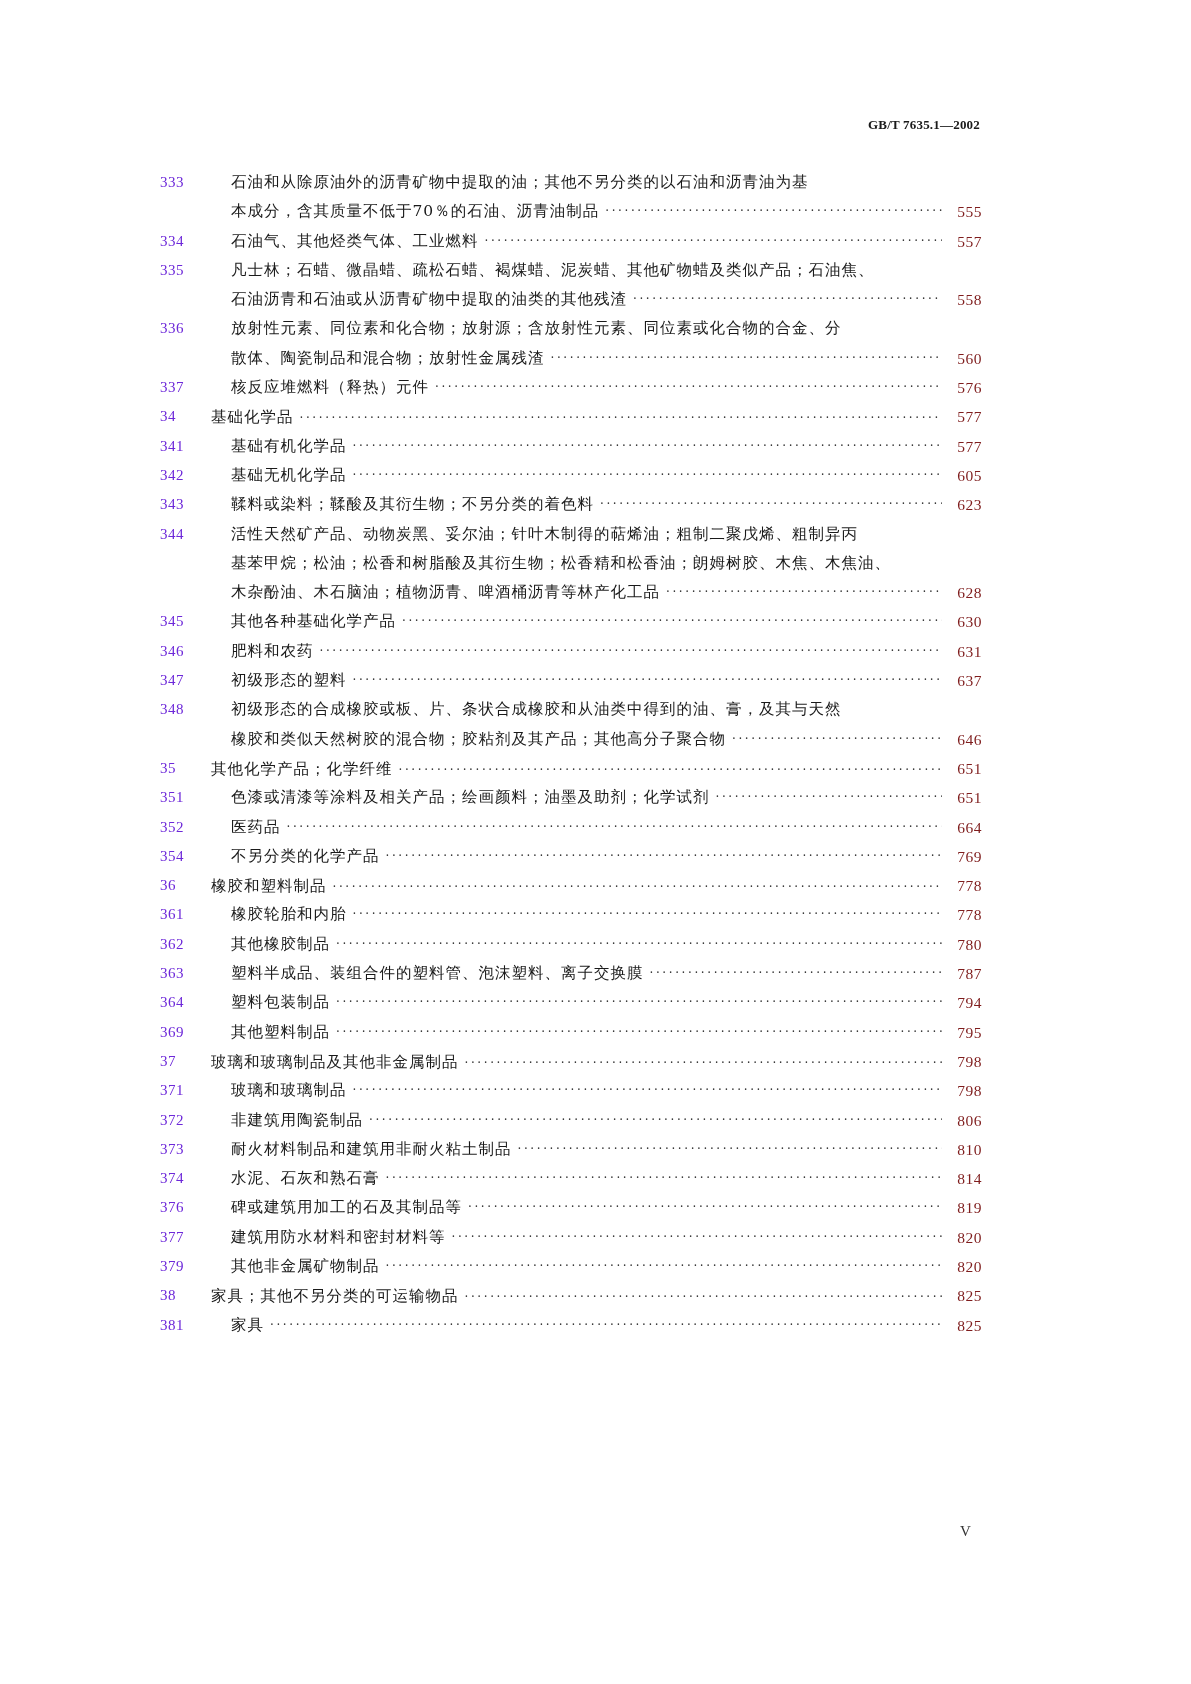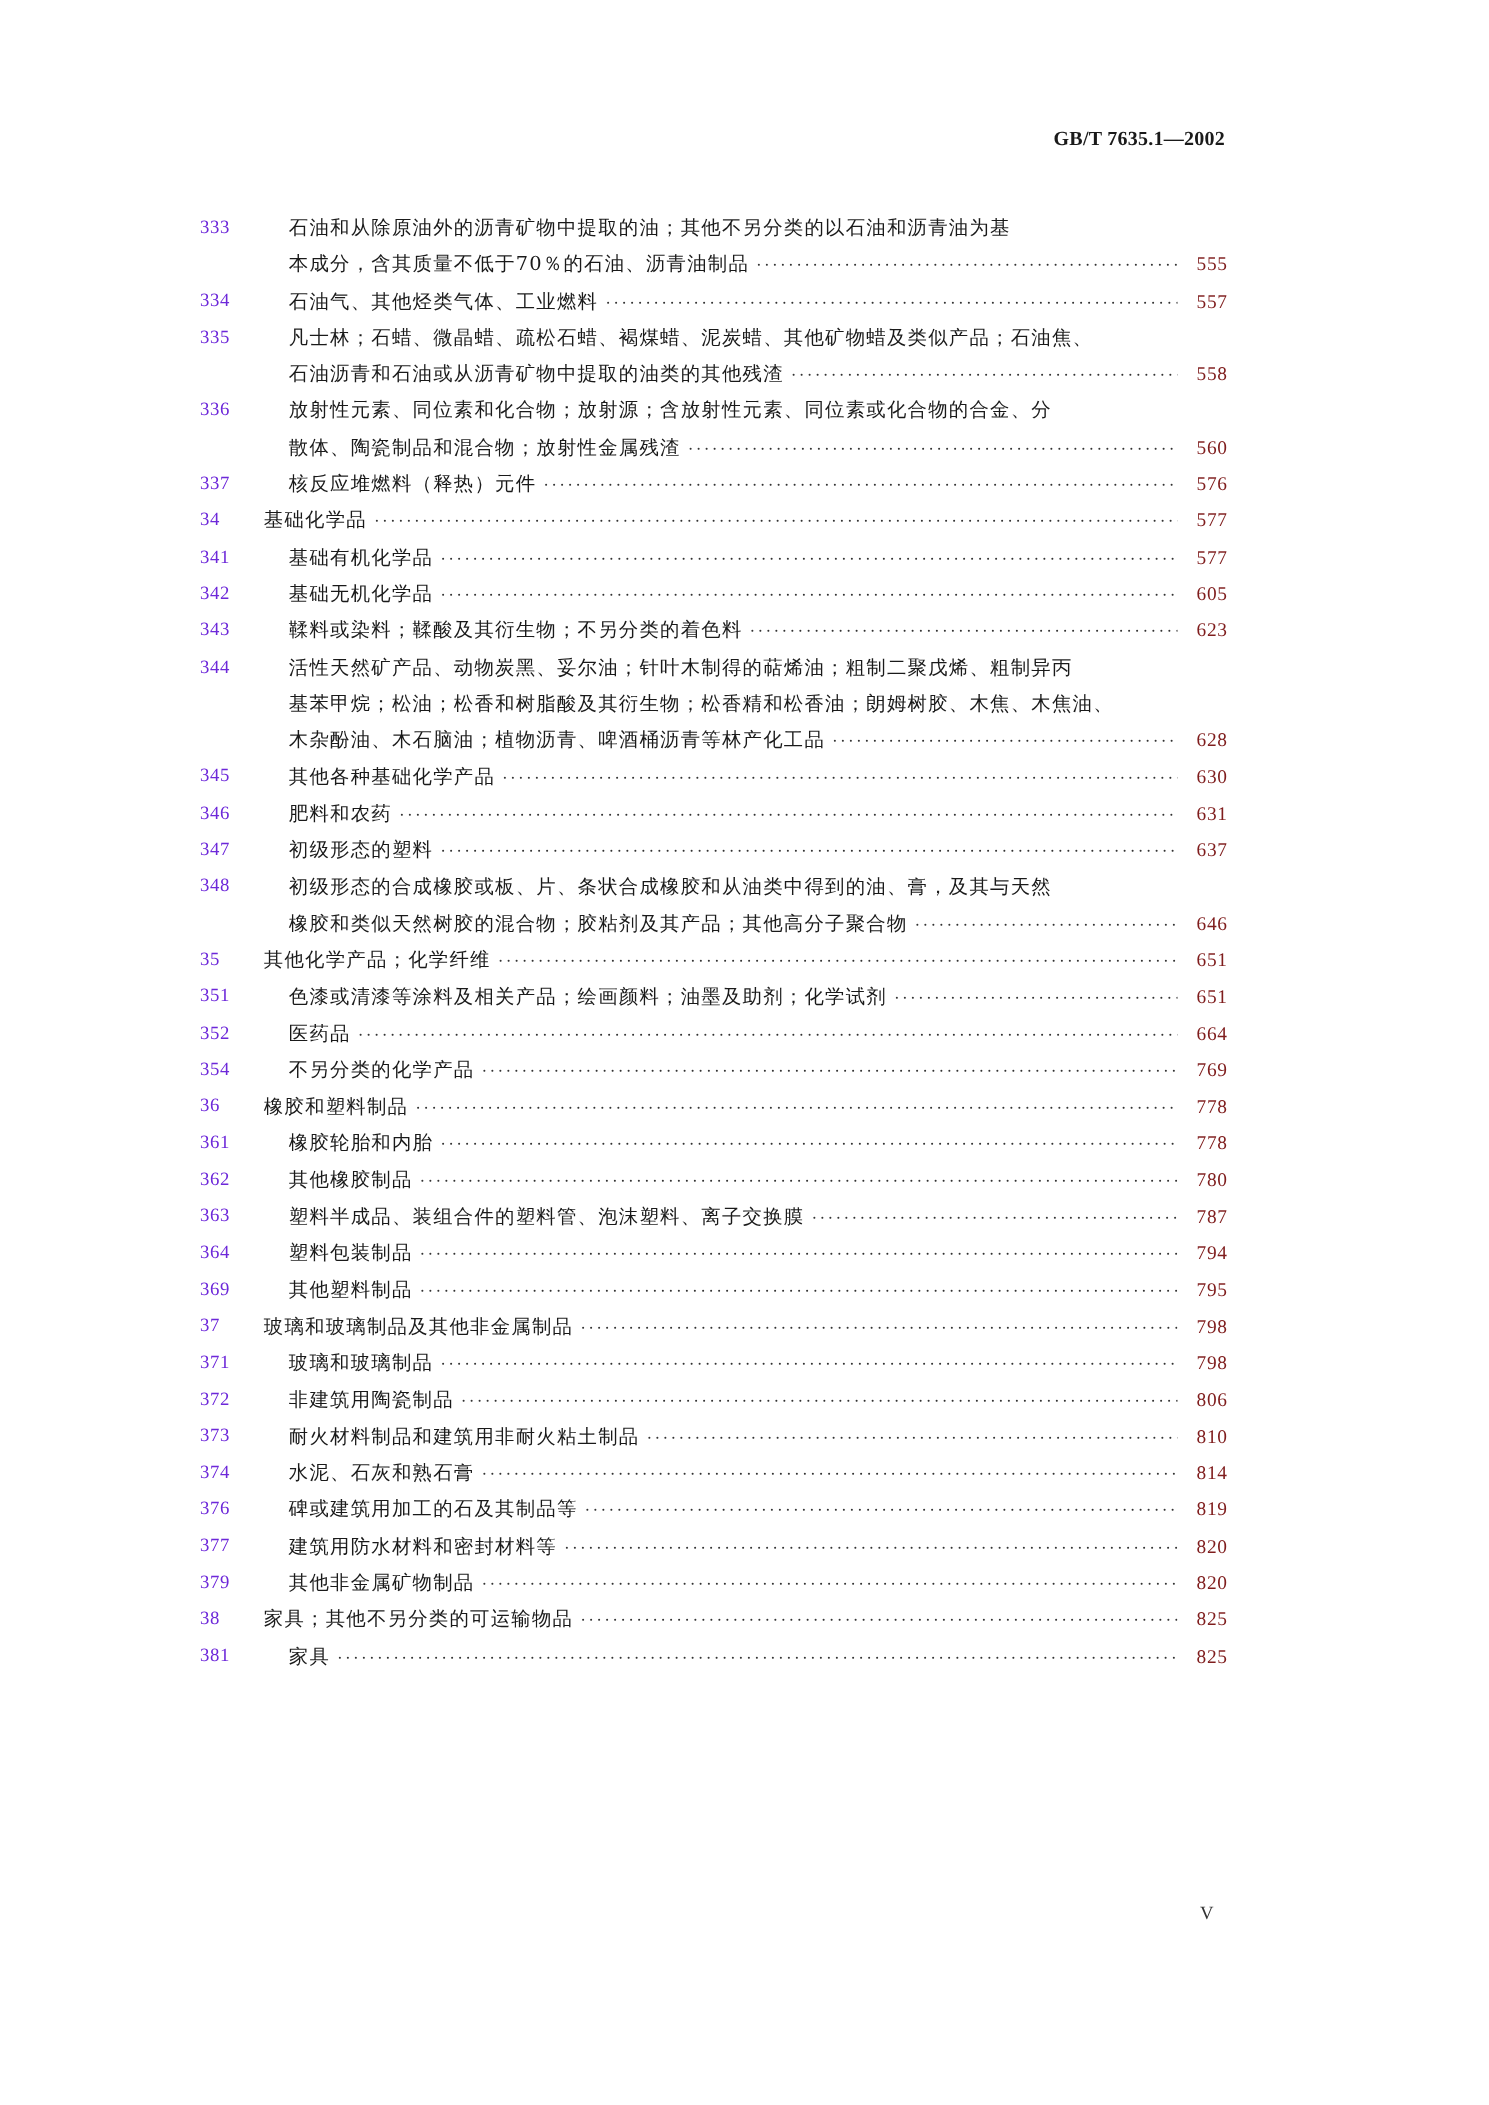--- a/index.html
+++ b/index.html
@@ -1,25 +1,25 @@
 <!DOCTYPE html>
 <html><head>
 <meta charset="utf-8">
 <style>
   html, body { margin: 0; padding: 0; background: #ffffff; }
   body { width: 1191px; height: 1684px; position: relative; overflow: hidden;
          font-family: "DejaVu Serif", "Liberation Serif", serif; color: #1a1a1a; }
-  .header { position: absolute; top: 103px; right: 211px; font-size: 16px; font-weight: bold;
+  .header { position: absolute; top: 117px; right: 211px; font-size: 13px; font-weight: bold;
             font-family: "Liberation Serif", "DejaVu Serif", serif; letter-spacing: 0.2px; }
   .toc { position: absolute; left: 160px; top: 168px; width: 822px; }
   .line { position: relative; height: 29.3px; line-height: 29.3px; font-size: 15.5px; white-space: nowrap; }
   .code { position: absolute; left: 0; top: 0; width: 60px; color: #6d28d9;
           font-family: "Liberation Serif", "DejaVu Serif", serif; font-size: 15px; letter-spacing: 0.5px; }
   .body-text { position: absolute; top: 0; right: 0; display: flex; align-items: baseline; }
-  .line.lvl2 .body-text { left: 71px; }
+  .line.lvl2 .body-text { left: 71px; align-items: center; }
   .line.lvl1 .body-text { left: 51px; }
   .txt { flex: 0 0 auto; letter-spacing: 1px; }
   .dots { flex: 1 1 auto; overflow: hidden; margin: 0 4px 0 6px; color: #333;
           font-size: 12px; letter-spacing: 2.6px; }
   .dots::before { content: "································································································································································"; }
   .pg { flex: 0 0 auto; width: 36px; text-align: right; color: #7f1d1d;
         font-family: "Liberation Serif", "DejaVu Serif", serif; font-size: 15.5px; letter-spacing: 0.5px; }
   .footer { position: absolute; top: 1523px; left: 960px; font-size: 15px; color: #333;
             font-family: "Liberation Serif", "DejaVu Serif", serif; }
 </style>

